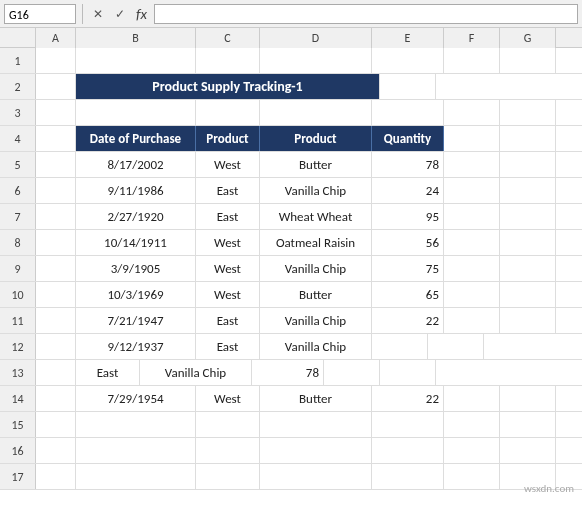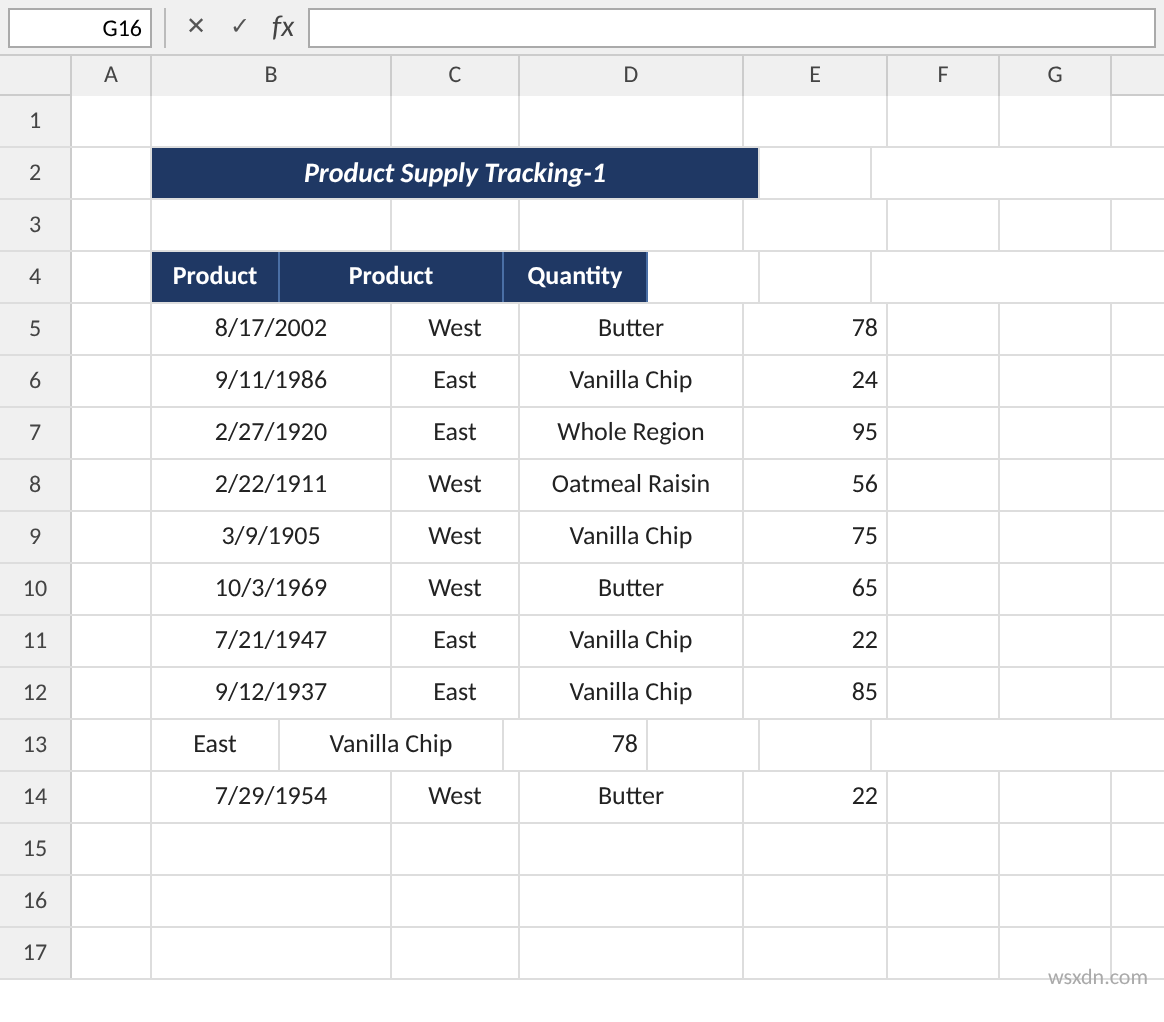--- a/index.html
+++ b/index.html
@@ -22,21 +22,21 @@
       padding: 0 4px;
       gap: 4px;
     }
     .name-box {
       width: 72px;
       height: 20px;
       border: 1px solid #aaa;
       font-size: 12px;
       padding: 0 4px;
       background: #fff;
-      text-align: right;
+      text-align: left;
       line-height: 20px;
     }
     .top-bar-divider {
       width: 1px;
       height: 20px;
       background: #bbb;
       margin: 0 2px;
     }
     .icon-btn {
       width: 18px;
@@ -211,38 +211,39 @@
       <div class="cell col-c"></div>
       <div class="cell col-d"></div>
       <div class="cell col-e"></div>
       <div class="cell col-f"></div>
       <div class="cell col-g"></div>
     </div>
 
     <div class="grid-row">
       <div class="row-num">2</div>
       <div class="cell col-a"></div>
-      <div class="cell col-b col-c col-d col-e col-f title-cell" style="width:304px;min-width:304px;font-style:italic;">Product Supply Tracking-1</div>
+      <div class="cell col-b col-c col-d col-e col-f title-cell" style="width:304px;min-width:304px;">Product Supply Tracking-1</div>
       <div class="cell col-g"></div>
     </div>
 
     <div class="grid-row">
       <div class="row-num">3</div>
       <div class="cell col-a"></div>
       <div class="cell col-b"></div>
       <div class="cell col-c"></div>
       <div class="cell col-d"></div>
       <div class="cell col-e"></div>
       <div class="cell col-f"></div>
       <div class="cell col-g"></div>
     </div>
 
     <div class="grid-row">
       <div class="row-num">4</div>
       <div class="cell col-a"></div>
+      <div class="cell col-b header-cell">Date of Purchase</div>
       <div class="cell col-c header-cell">Product</div>
       <div class="cell col-d header-cell">Product</div>
       <div class="cell col-e header-cell">Quantity</div>
       <div class="cell col-f"></div>
       <div class="cell col-g"></div>
     </div>
 
     <div class="grid-row data-row">
       <div class="row-num">5</div>
       <div class="cell col-a"></div>
@@ -263,30 +264,30 @@
       <div class="cell col-e cell-right">24</div>
       <div class="cell col-f"></div>
       <div class="cell col-g"></div>
     </div>
 
     <div class="grid-row data-row">
       <div class="row-num">7</div>
       <div class="cell col-a"></div>
       <div class="cell col-b cell-center">2/27/1920</div>
       <div class="cell col-c cell-center">East</div>
-      <div class="cell col-d cell-center">Whole Region</div>
+      <div class="cell col-d cell-center">Wheat Wheat</div>
       <div class="cell col-e cell-right">95</div>
       <div class="cell col-f"></div>
       <div class="cell col-g"></div>
     </div>
 
     <div class="grid-row data-row">
       <div class="row-num">8</div>
       <div class="cell col-a"></div>
-      <div class="cell col-b cell-center">2/22/1911</div>
+      <div class="cell col-b cell-center">10/14/1911</div>
       <div class="cell col-c cell-center">West</div>
       <div class="cell col-d cell-center">Oatmeal Raisin</div>
       <div class="cell col-e cell-right">56</div>
       <div class="cell col-f"></div>
       <div class="cell col-g"></div>
     </div>
 
     <div class="grid-row data-row">
       <div class="row-num">9</div>
       <div class="cell col-a"></div>
@@ -319,21 +320,20 @@
       <div class="cell col-f"></div>
       <div class="cell col-g"></div>
     </div>
 
     <div class="grid-row data-row">
       <div class="row-num">12</div>
       <div class="cell col-a"></div>
       <div class="cell col-b cell-center">9/12/1937</div>
       <div class="cell col-c cell-center">East</div>
       <div class="cell col-d cell-center">Vanilla Chip</div>
-      <div class="cell col-e cell-right">85</div>
       <div class="cell col-f"></div>
       <div class="cell col-g"></div>
     </div>
 
     <div class="grid-row data-row">
       <div class="row-num">13</div>
       <div class="cell col-a"></div>
       <div class="cell col-c cell-center">East</div>
       <div class="cell col-d cell-center">Vanilla Chip</div>
       <div class="cell col-e cell-right">78</div>

